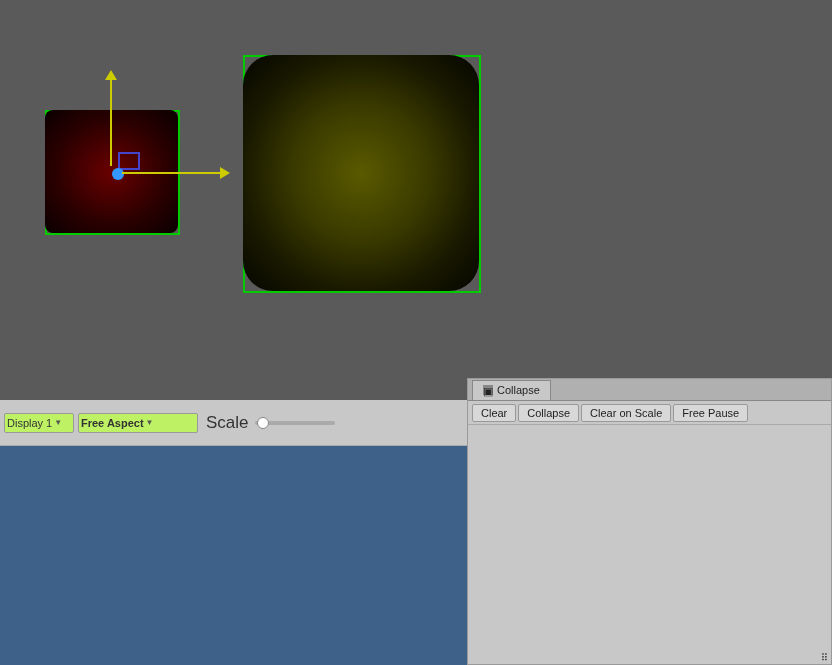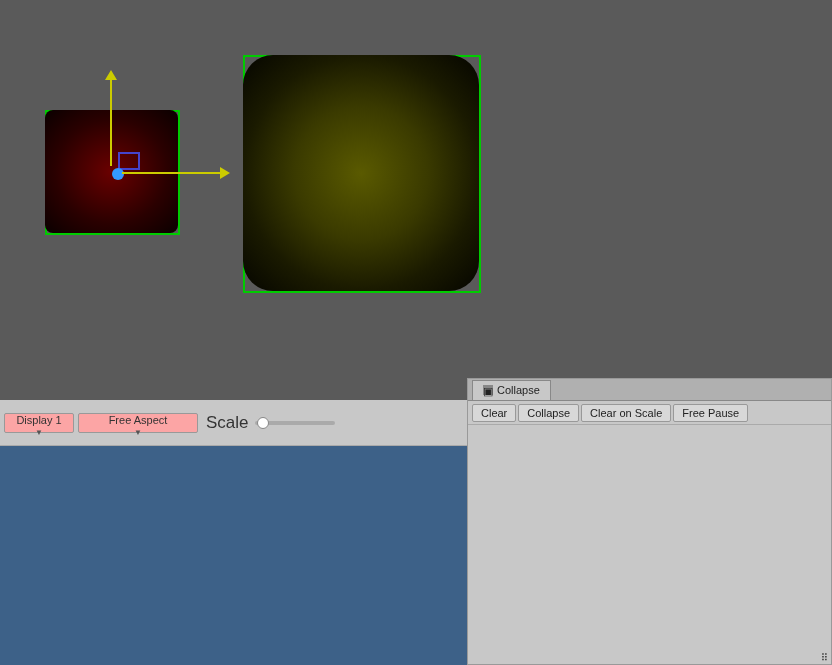--- a/index.html
+++ b/index.html
@@ -177,31 +177,30 @@
       position: absolute;
       top: 400px;
       left: 0;
       height: 22px;
       display: flex;
       align-items: center;
     }
 
     .toolbar-select {
       height: 20px;
-      background-color: #fca5a5;
+      background-color: #bef264;
       border: 1px solid #999;
       border-radius: 2px;
       font-size: 11px;
       padding: 0 2px;
       color: #333;
       display: flex;
       align-items: center;
       gap: 2px;
       cursor: pointer;
-      flex-direction: column;
     }
 
     .toolbar-select .arrow {
       font-size: 8px;
       color: #555;
     }
 
     .scale-label {
       font-size: 17px;
       color: #333;
@@ -340,21 +339,21 @@
 </div>
 
 <div class="game-panel">
   <div class="game-toolbar">
 
     <div class="toolbar-select" style="min-width:70px; margin-top:0;">
       <span>Display 1</span>
       <span class="arrow">▼</span>
     </div>
 
-    <div class="toolbar-select" style="min-width:120px;">
+    <div class="toolbar-select" style="min-width:120px;font-weight:bold;">
       <span>Free Aspect</span>
       <span class="arrow">▼</span>
     </div>
 
     <span class="scale-label">Scale</span>
     <div class="scale-slider">
       <div class="scale-slider-thumb"></div>
     </div>
   </div>
 

